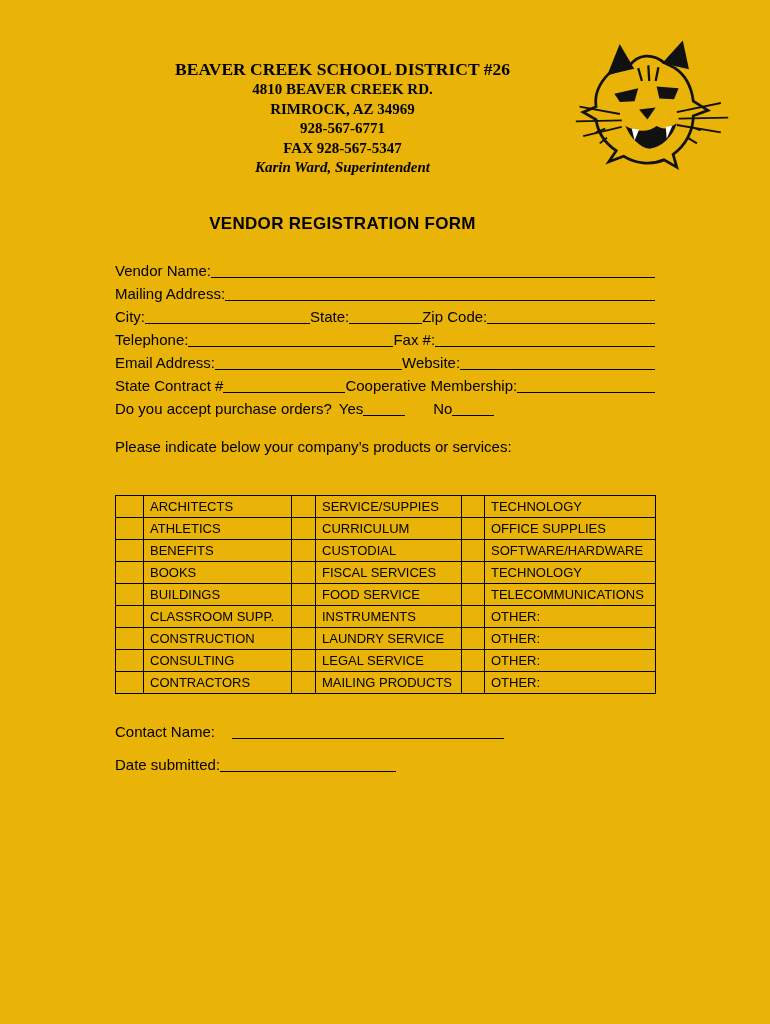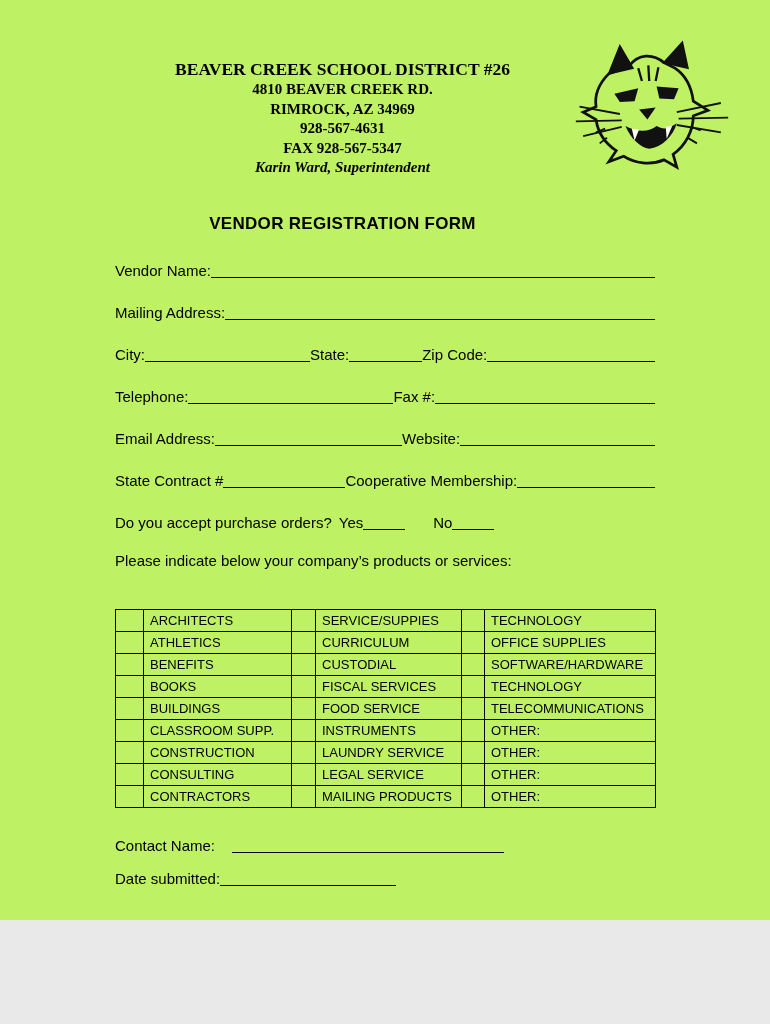--- a/index.html
+++ b/index.html
@@ -4,22 +4,22 @@
 <style>
   * { margin: 0; padding: 0; box-sizing: border-box; }
   html, body { background: #e9e9e9; }
   body {
     width: 770px; height: 1024px;
     font-family: "Liberation Sans", sans-serif;
     color: #000;
   }
   .page {
     position: relative;
-    width: 770px; height: 920px;
-    background: #bef264;
+    width: 770px; height: 1024px;
+    background: #eab308;
     padding: 58px 115px 11px 115px;
     overflow: hidden;
   }
   
   .head-block {
     width: 455px;
     text-align: center;
     font-family: "Liberation Serif", serif;
     font-weight: bold;
   }
@@ -34,21 +34,21 @@
   .title {
     width: 455px;
     margin-top: 36px;
     text-align: center;
     font-size: 17px; font-weight: bold;
     letter-spacing: 0.3px;
   }
   
   .frow {
     display: flex; align-items: flex-end;
-    margin-top: 27px;
+    margin-top: 8px;
     font-size: 15px; line-height: 15px;
     width: 540px;
   }
   .frow.first { margin-top: 29px; }
   .lbl { white-space: nowrap; }
   .uline {
     border-bottom: 1.2px solid #000;
     height: 13px;
     display: inline-block;
   }
@@ -79,21 +79,21 @@
 </style>
 </head>
 <body>
 
 <div class="page">
 
   <div class="head-block">
     <div class="head-district">BEAVER CREEK SCHOOL DISTRICT #26</div>
     <div class="head-line">4810 BEAVER CREEK RD.</div>
     <div class="head-line">RIMROCK, AZ 34969</div>
-    <div class="head-line">928-567-4631</div>
+    <div class="head-line">928-567-6771</div>
     <div class="head-line">FAX  928-567-5347</div>
     <div class="head-super">Karin Ward, Superintendent</div>
   </div>
 
   <div class="mascot">
     <svg viewBox="0 0 170 160" width="156" height="152" xmlns="http://www.w3.org/2000/svg">
 
       <path d="M38,36 L50,6 L64,30 Z" fill="#111" stroke="#111" stroke-width="2"></path>
       <path d="M98,24 L118,2 L124,30 Z" fill="#111" stroke="#111" stroke-width="2"></path>
 

